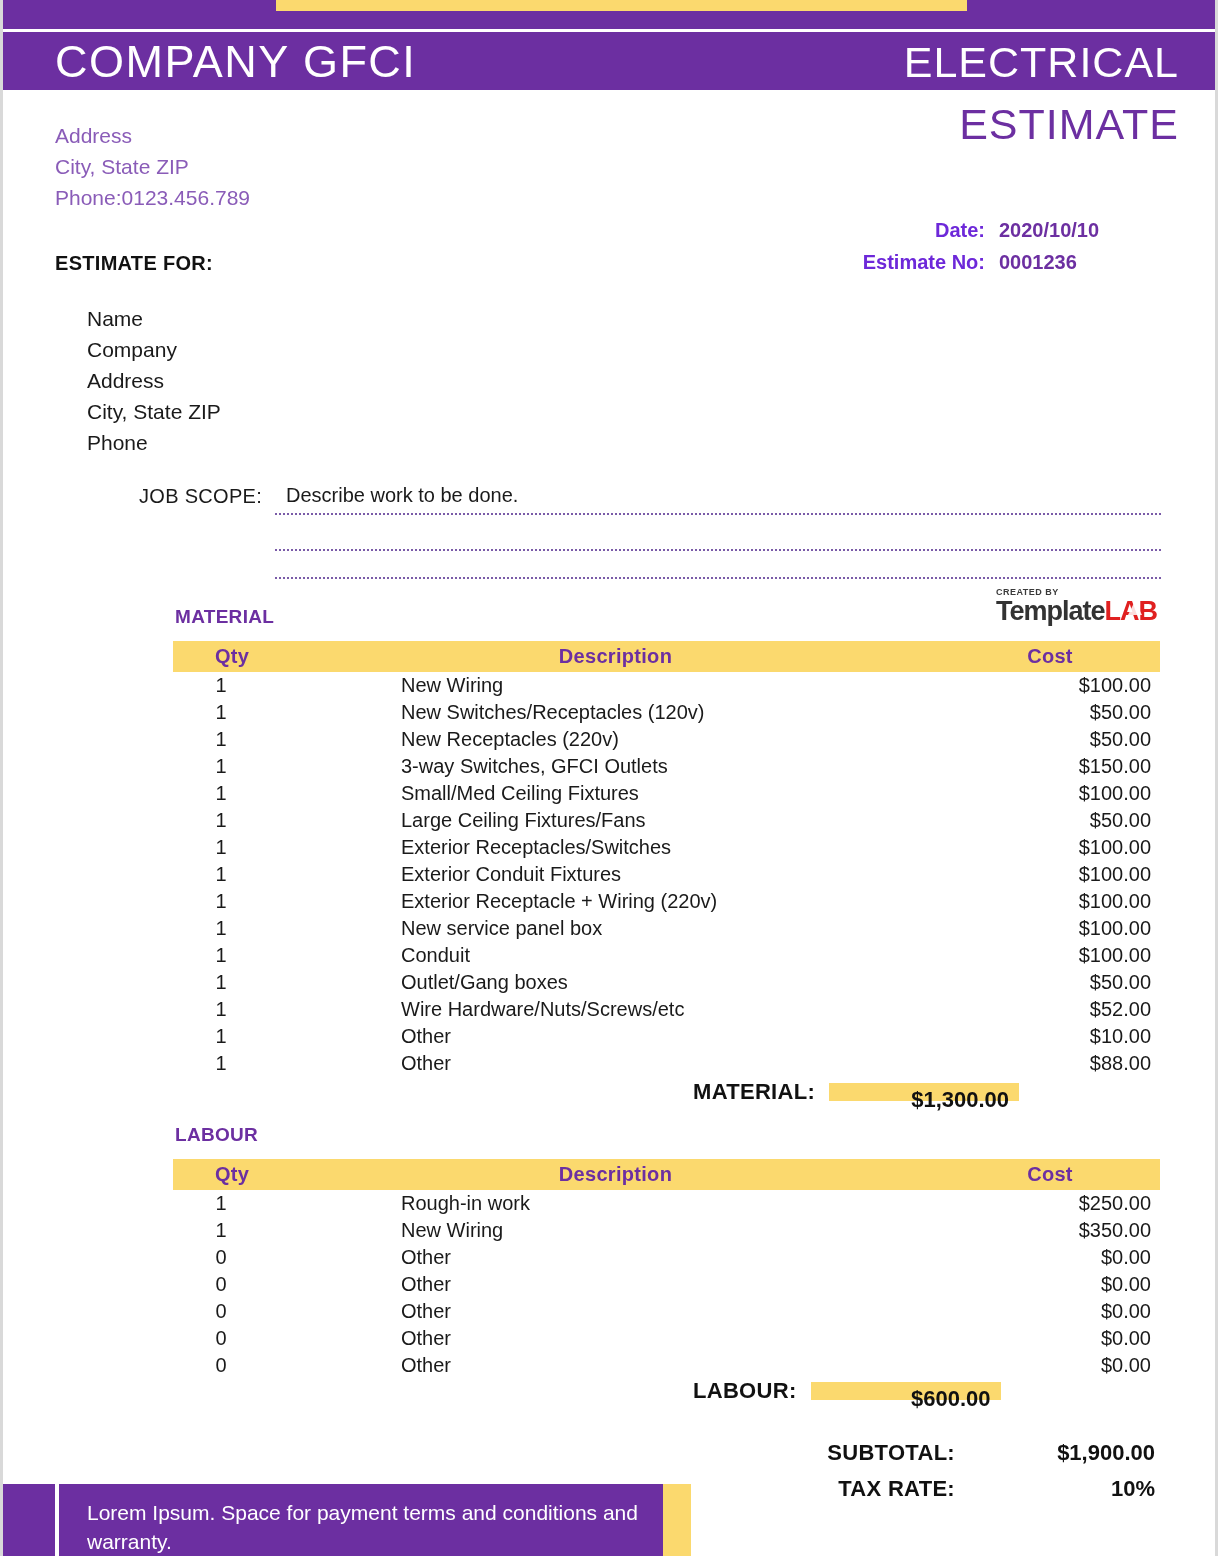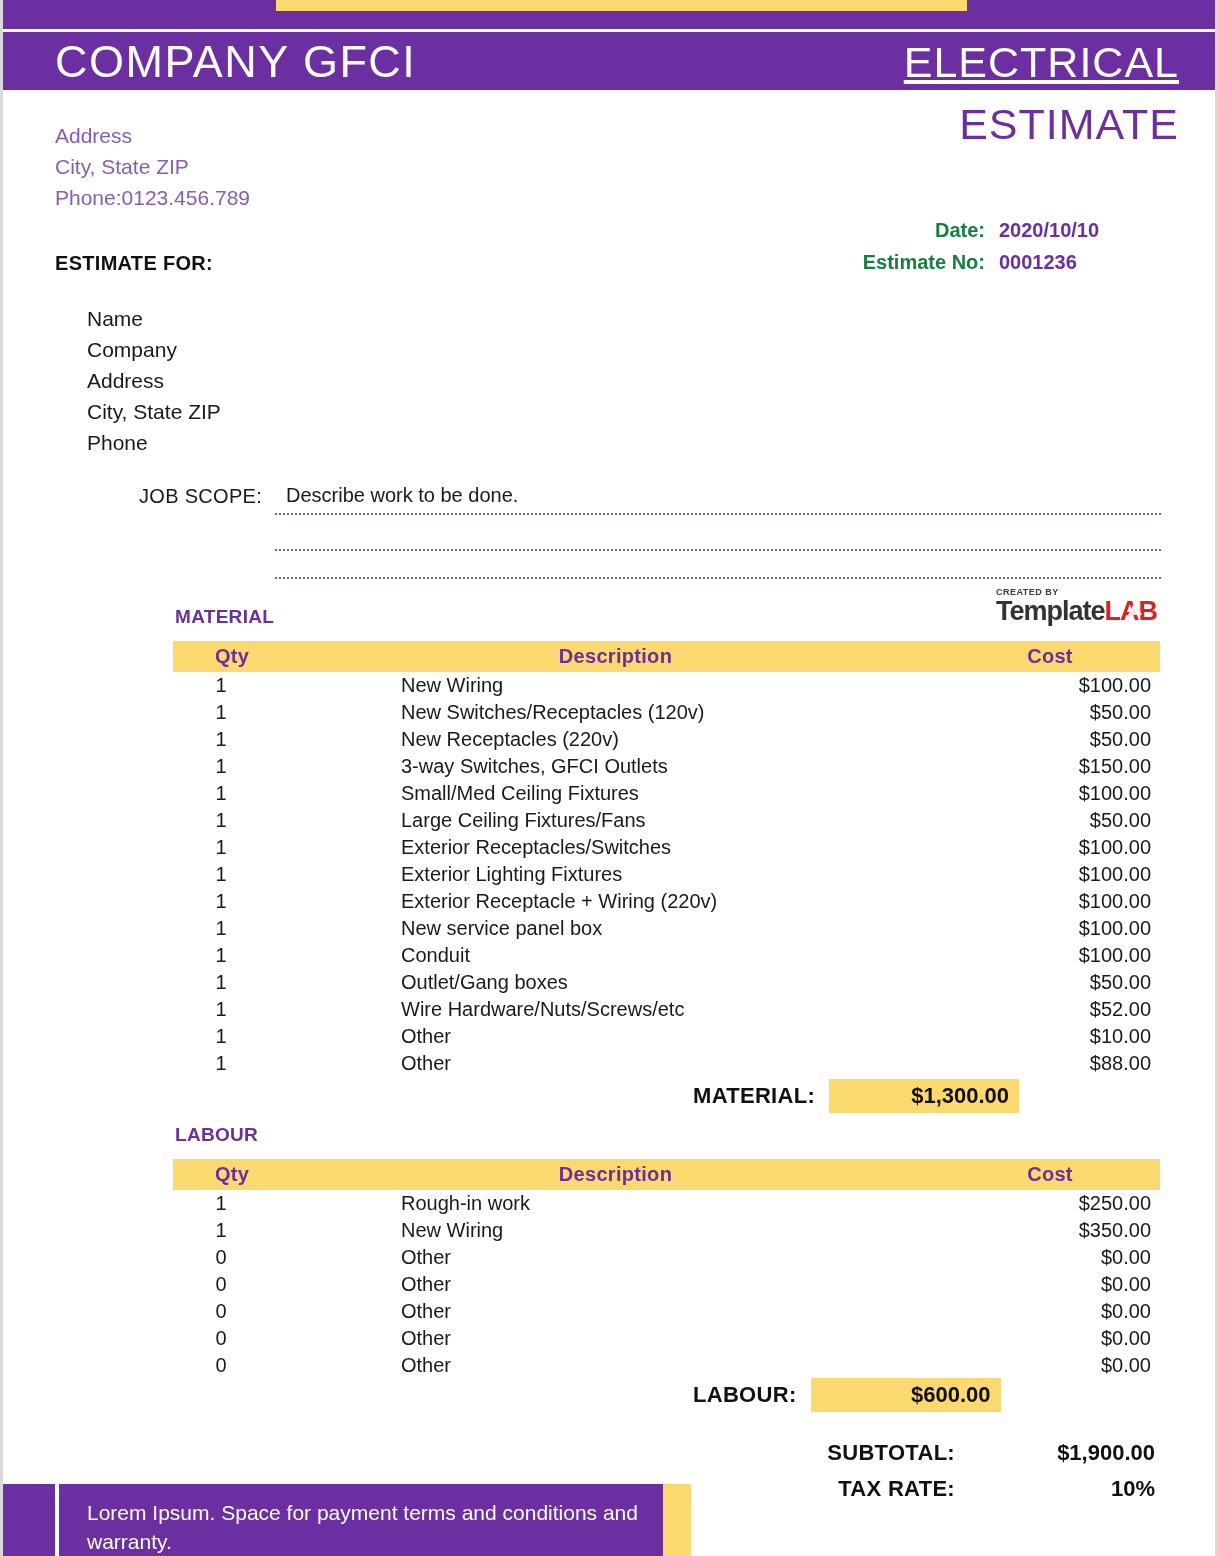--- a/index.html
+++ b/index.html
@@ -69,21 +69,20 @@
   .doc-type-line1 {
     position: absolute;
     right: 36px; top: 38px;
     font-size: 43px;
     font-weight: 400;
     letter-spacing: 1px;
     color: #ffffff;
     z-index: 4;
     line-height: 48px;
     text-align: right;
-    text-decoration: underline;
   }
   .doc-type-line2 {
     position: absolute;
     right: 36px; top: 100px;
     font-size: 43px;
     font-weight: 400;
     letter-spacing: 1px;
     color: #6c2fa1;
     z-index: 4;
     line-height: 48px;
@@ -108,21 +107,21 @@
   }
   .meta-row {
     display: flex;
     justify-content: flex-end;
     align-items: baseline;
     line-height: 32px;
   }
   .meta-label {
     font-size: 20px;
     font-weight: bold;
-    color: #15803d;
+    color: #6d28d9;
     text-align: right;
   }
   .meta-value {
     font-size: 20px;
     font-weight: bold;
     color: #6c2fa1;
     width: 194px;
     padding-left: 14px;
     text-align: left;
   }
@@ -258,21 +257,21 @@
   .section-total-label {
     font-size: 22px;
     font-weight: bold;
     color: #111111;
     letter-spacing: 0.3px;
     margin-right: 14px;
   }
   .section-total-value {
     background: #fbd96e;
     width: 190px;
-    height: 34px;
+    height: 18px;
     line-height: 34px;
     font-size: 22px;
     font-weight: bold;
     color: #111111;
     text-align: right;
     padding-right: 10px;
   }
 
   
   .summary {
@@ -423,21 +422,21 @@
           <td class="cell-desc">Large Ceiling Fixtures/Fans</td>
           <td class="cell-cost">$50.00</td>
         </tr>
         <tr>
           <td class="cell-qty">1</td>
           <td class="cell-desc">Exterior Receptacles/Switches</td>
           <td class="cell-cost">$100.00</td>
         </tr>
         <tr>
           <td class="cell-qty">1</td>
-          <td class="cell-desc">Exterior Lighting Fixtures</td>
+          <td class="cell-desc">Exterior Conduit Fixtures</td>
           <td class="cell-cost">$100.00</td>
         </tr>
         <tr>
           <td class="cell-qty">1</td>
           <td class="cell-desc">Exterior Receptacle + Wiring (220v)</td>
           <td class="cell-cost">$100.00</td>
         </tr>
         <tr>
           <td class="cell-qty">1</td>
           <td class="cell-desc">New service panel box</td>

